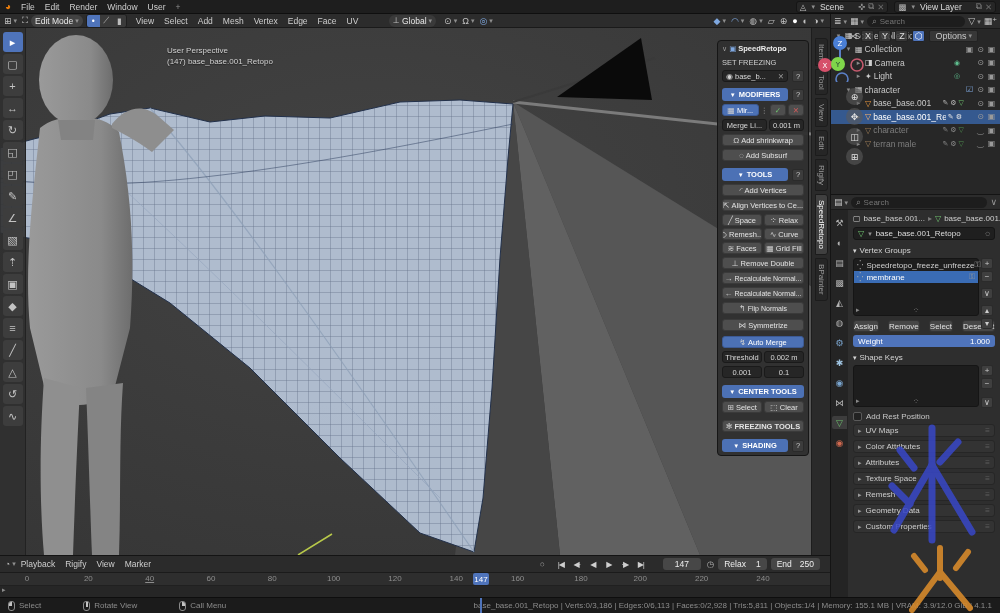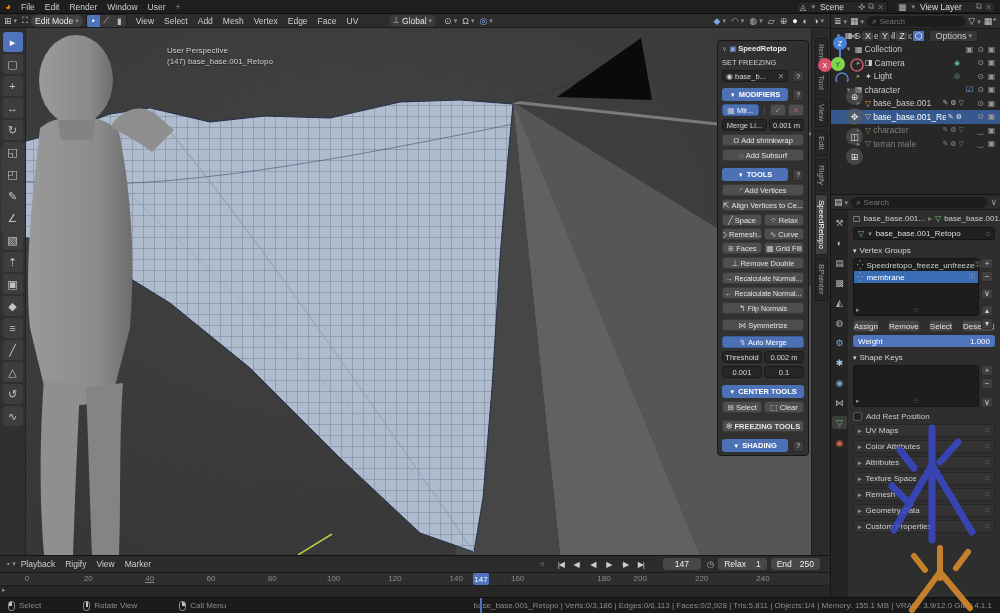--- a/index.html
+++ b/index.html
@@ -812,21 +812,21 @@
       <div>
           <span class="tick" style="left: 27px;">0</span>
           <span class="tick" style="left: 88.33px;">20</span>
           <span class="tick" style="left: 149.66px; text-decoration: underline;">40</span>
           <span class="tick" style="left: 210.99px;">60</span>
           <span class="tick" style="left: 272.32px;">80</span>
           <span class="tick" style="left: 333.65px;">100</span>
           <span class="tick" style="left: 394.98px;">120</span>
           <span class="tick" style="left: 456.31px;">140</span>
           <span class="tick" style="left: 517.64px;">160</span>
-          <span class="tick" style="left: 604px; text-align: right;">180</span>
+          <span class="tick" style="left: 581px; text-align: right;">180</span>
           <span class="tick" style="left: 640.3px;">200</span>
           <span class="tick" style="left: 701.63px;">220</span>
           <span class="tick" style="left: 762.96px;">240</span>
         </div>
       <div id="playhead">147</div>
     </div>
     <div id="tl-track">
       <span style="position:absolute;left:2px;top:0;color:#8a8a8a;font-size:7px">▸</span>
       <div id="playline"></div>
     </div>

